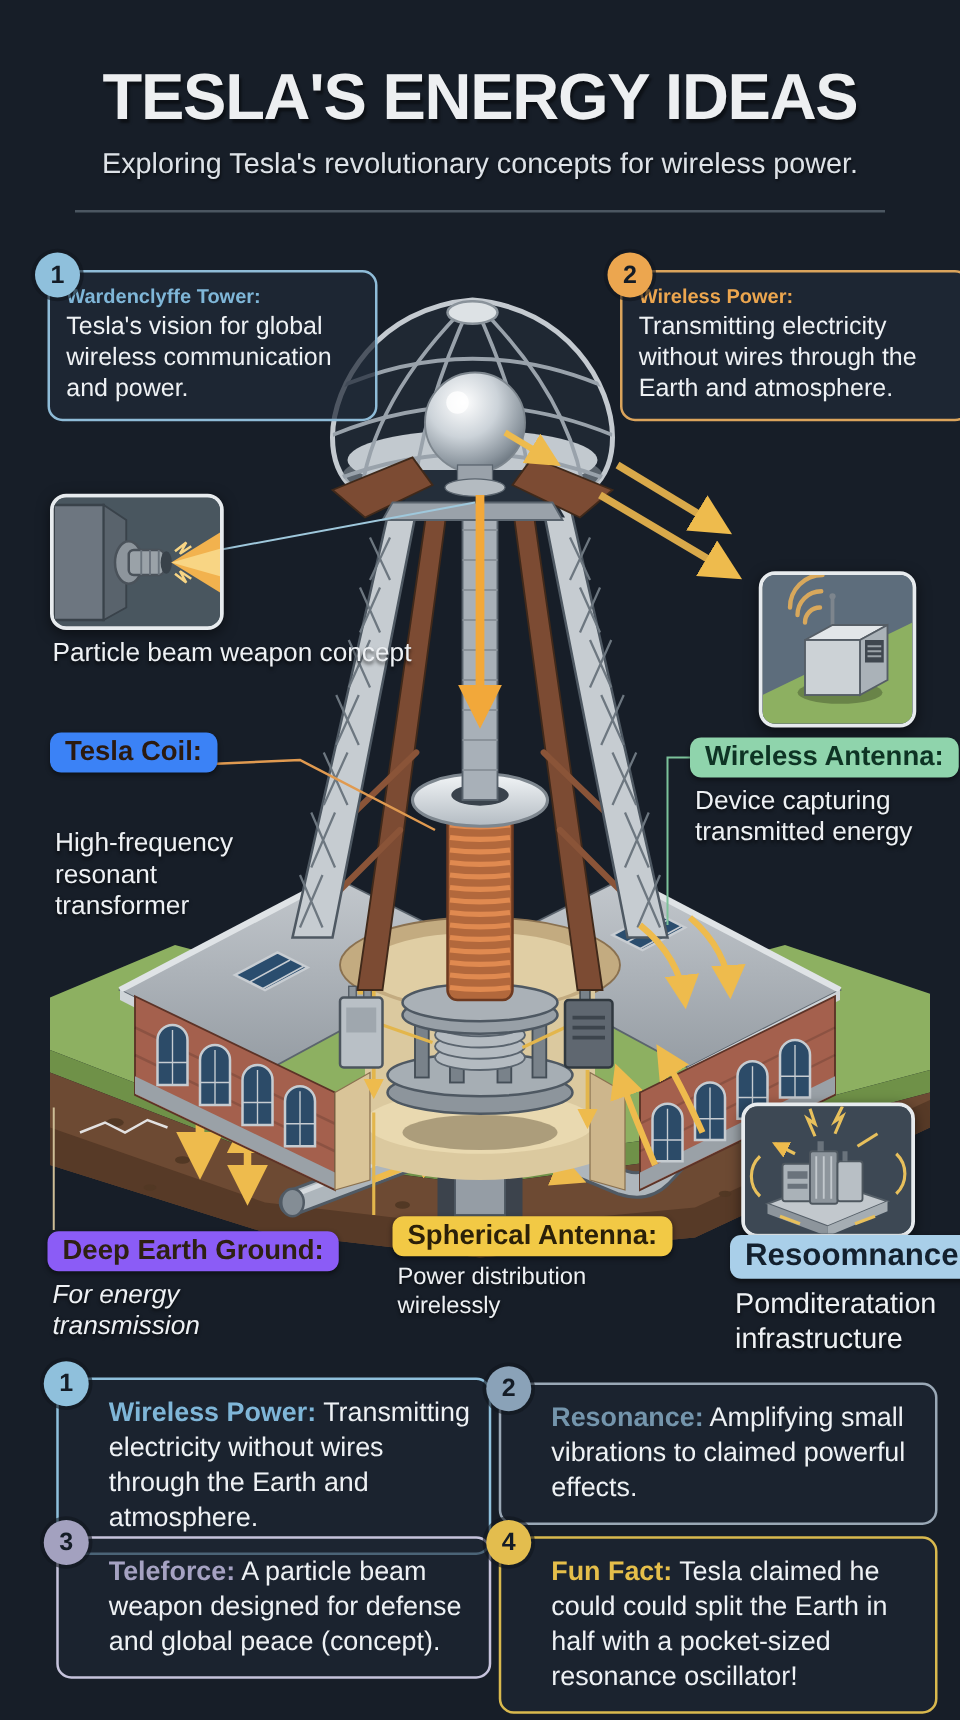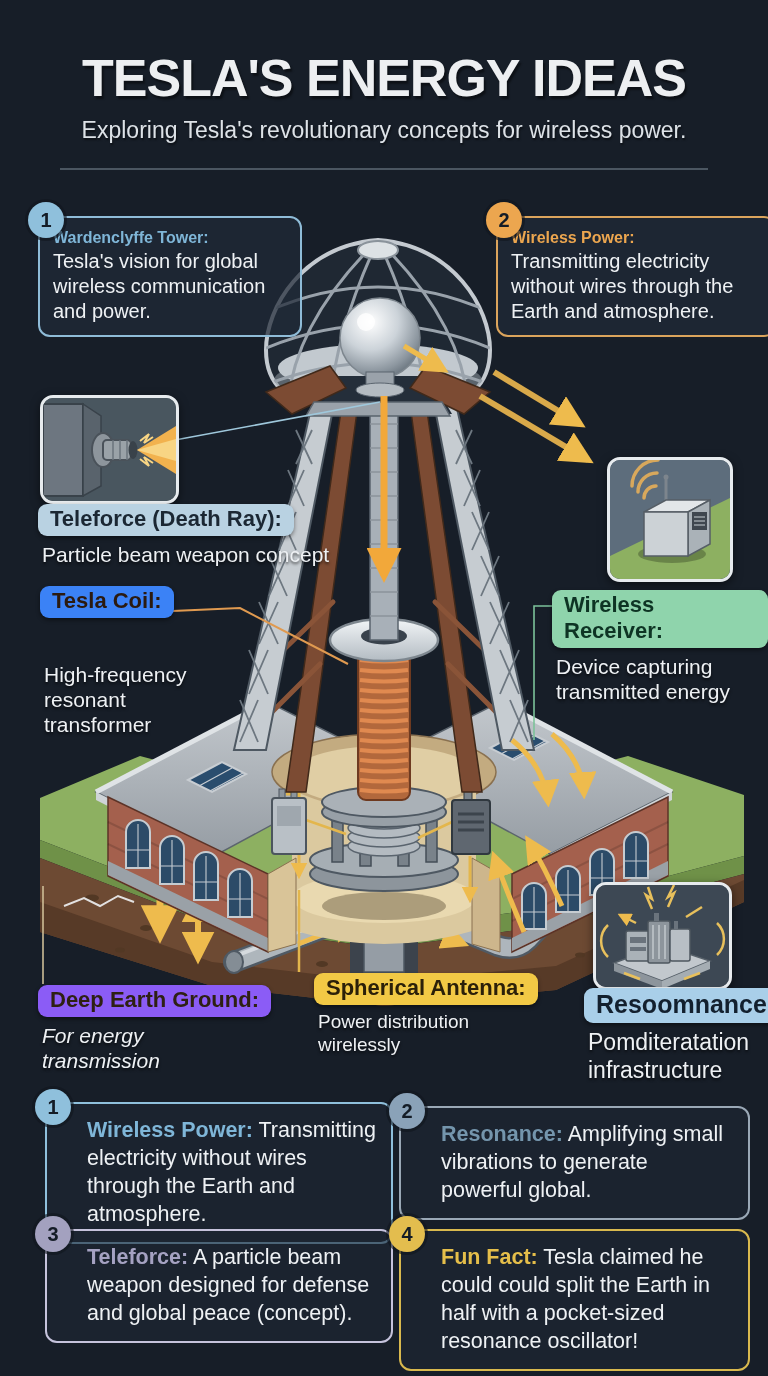--- a/index.html
+++ b/index.html
@@ -255,21 +255,20 @@
       <rect x="60" y="42" width="28" height="20" rx="4" fill="#9aa2a8" stroke="#4a525a" stroke-width="2"></rect>
       <path d="M70,42 V62 M77,42 V62 M84,42 V62" stroke="#6a737c" stroke-width="1.5"></path>
       <ellipse cx="90" cy="52" rx="4.5" ry="9" fill="#39424a"></ellipse>
       <polygon points="94,52 133,28 133,76" fill="#f2b24e"></polygon>
       <polygon points="94,52 133,41 133,63" fill="#f8d584"></polygon>
       <polyline points="97,43 106,36 101,45 110,39" fill="none" stroke="#f8d584" stroke-width="2"></polyline>
       <polyline points="97,61 106,68 101,59 110,65" fill="none" stroke="#f8d584" stroke-width="2"></polyline>
     </svg>
   </div>
   <div class="labelgrp" style="left:38px;top:504px;">
-    <span class="pill" style="background: rgb(185, 210, 226); color: rgb(27, 39, 51);">Teleforce (Death Ray):</span>
     <p class="lbody" style="width:290px;">Particle beam weapon concept</p>
   </div>
 
   <div class="labelgrp" style="left:40px;top:586px;">
     <span class="pill" style="background: #3b82f6; color: rgb(43, 26, 16);">Tesla Coil:</span>
     <p class="lbody" style="width:185px;margin-top:44px;">High-frequency resonant transformer</p>
   </div>
 
   <div class="imgbox" style="left:607px;top:457px;width:120px;height:119px;">
     <svg width="120" height="119" viewBox="0 0 120 119">
@@ -284,21 +283,21 @@
       <rect x="82" y="52" width="15" height="18" fill="#3f474f"></rect>
       <path d="M84,57 h11 M84,61 h11 M84,65 h11" stroke="#9aa2a8" stroke-width="1.5"></path>
       <g fill="none" stroke="#d8a85c" stroke-width="3.5" stroke-linecap="round">
         <path d="M34,38 A12,12 0 0 1 46,26"></path>
         <path d="M28,32 A19,19 0 0 1 47,13"></path>
         <path d="M22,26 A26,26 0 0 1 48,0"></path>
       </g>
     </svg>
   </div>
   <div class="labelgrp" style="left:552px;top:590px;">
-    <span class="pill" style="background: rgb(143, 212, 172); color: rgb(14, 52, 36);">Wireless Receiver:</span>
+    <span class="pill" style="background: rgb(143, 212, 172); color: rgb(14, 52, 36);">Wireless Antenna:</span>
     <p class="lbody" style="width:200px;">Device capturing transmitted energy</p>
   </div>
 
   <div class="labelgrp" style="left:38px;top:985px;">
     <span class="pill" style="background: #8b5cf6; color: rgb(46, 32, 19);">Deep Earth Ground:</span>
     <p class="lbody" style="width:140px;font-style:italic;">For energy transmission</p>
   </div>
 
   <div class="labelgrp" style="left:314px;top:973px;">
     <span class="pill" style="background: rgb(242, 201, 69); color: rgb(43, 32, 9);">Spherical Antenna:</span>
@@ -338,21 +337,21 @@
 
   <div class="fact" style="left: 45px; top: 1102px; width: 290px; border-color: rgb(143, 192, 220);">
     <div class="num" style="left: -12px; top: -15px; background: rgb(143, 192, 220);">1</div>
     <p><strong style="color: rgb(127, 182, 216);">Wireless Power:</strong>
        <span>Transmitting electricity without wires through the Earth and atmosphere.</span></p>
   </div>
 
   <div class="fact" style="left: 399px; top: 1106px; width: 293px; border-color: rgb(154, 168, 182);">
     <div class="num" style="left: -12px; top: -15px; background: rgb(138, 162, 184);">2</div>
     <p><strong style="color: rgb(116, 149, 172);">Resonance:</strong>
-       <span>Amplifying small vibrations to generate powerful global.</span></p>
+       <span>Amplifying small vibrations to claimed powerful effects.</span></p>
   </div>
 
   <div class="fact" style="left: 45px; top: 1229px; width: 290px; border-color: rgb(198, 195, 220);">
     <div class="num" style="left: -12px; top: -15px; background: rgb(163, 161, 191);">3</div>
     <p><strong style="color: rgb(165, 162, 194);">Teleforce:</strong>
        <span>A particle beam weapon designed for defense and global peace (concept).</span></p>
   </div>
 
   <div class="fact" style="left: 399px; top: 1229px; width: 293px; border-color: rgb(217, 185, 78);">
     <div class="num" style="left: -12px; top: -15px; background: rgb(227, 189, 78);">4</div>

